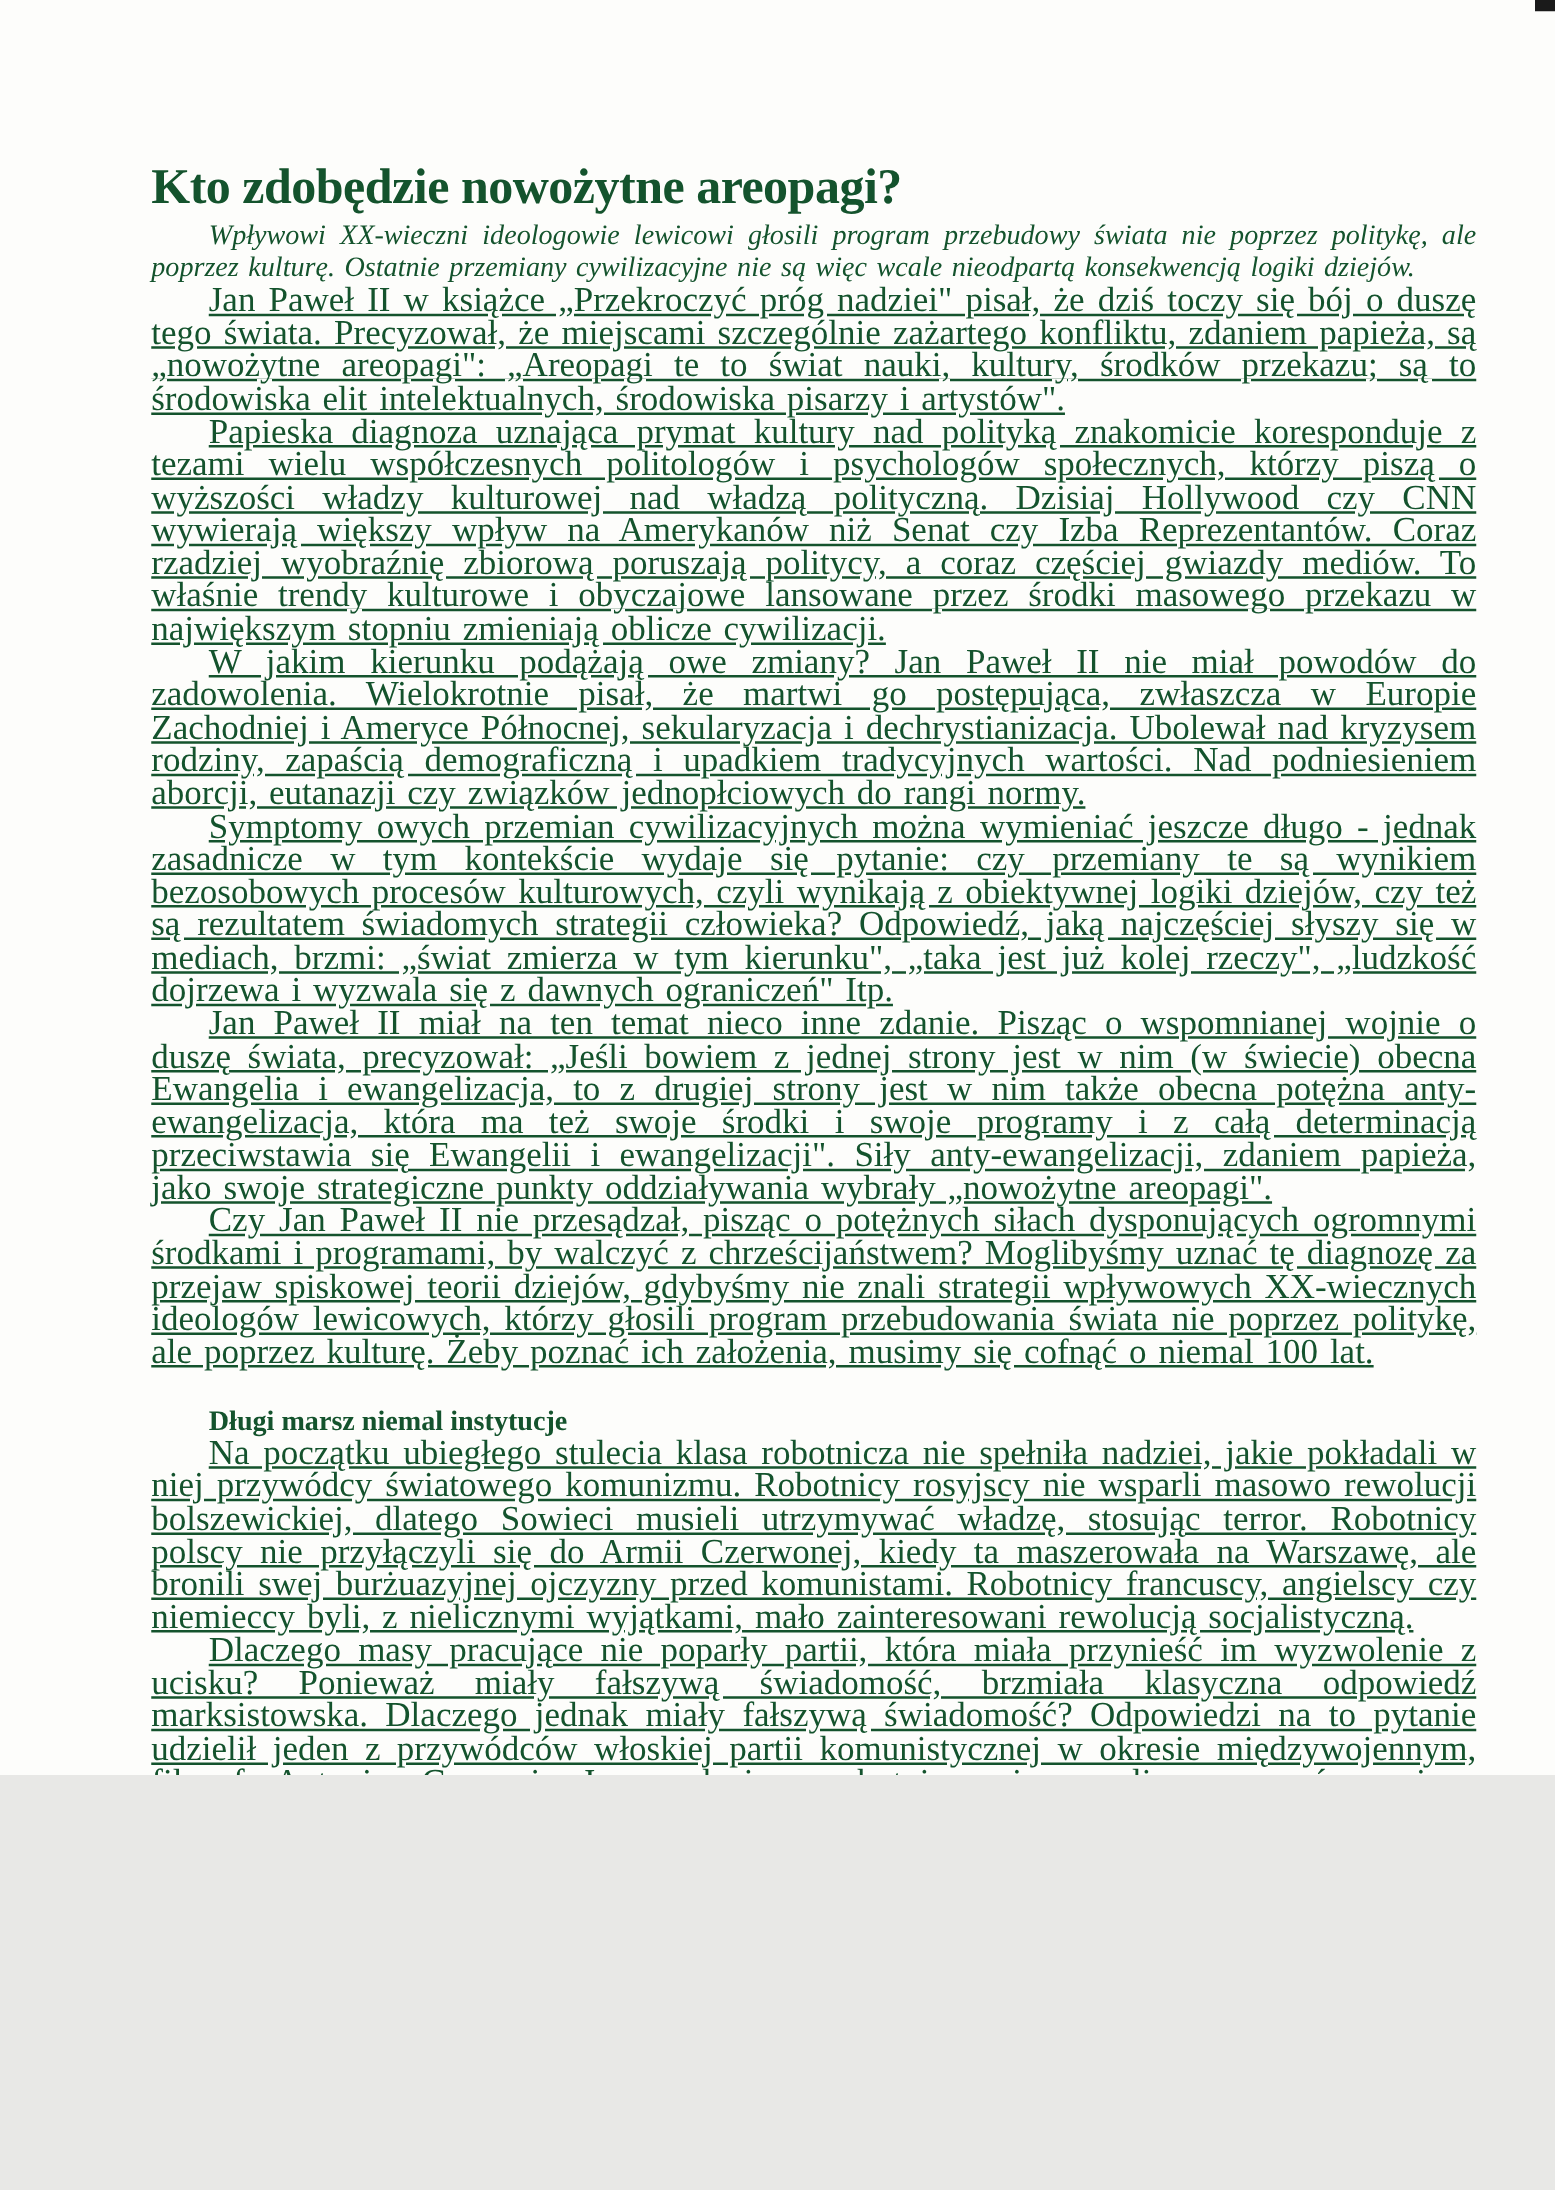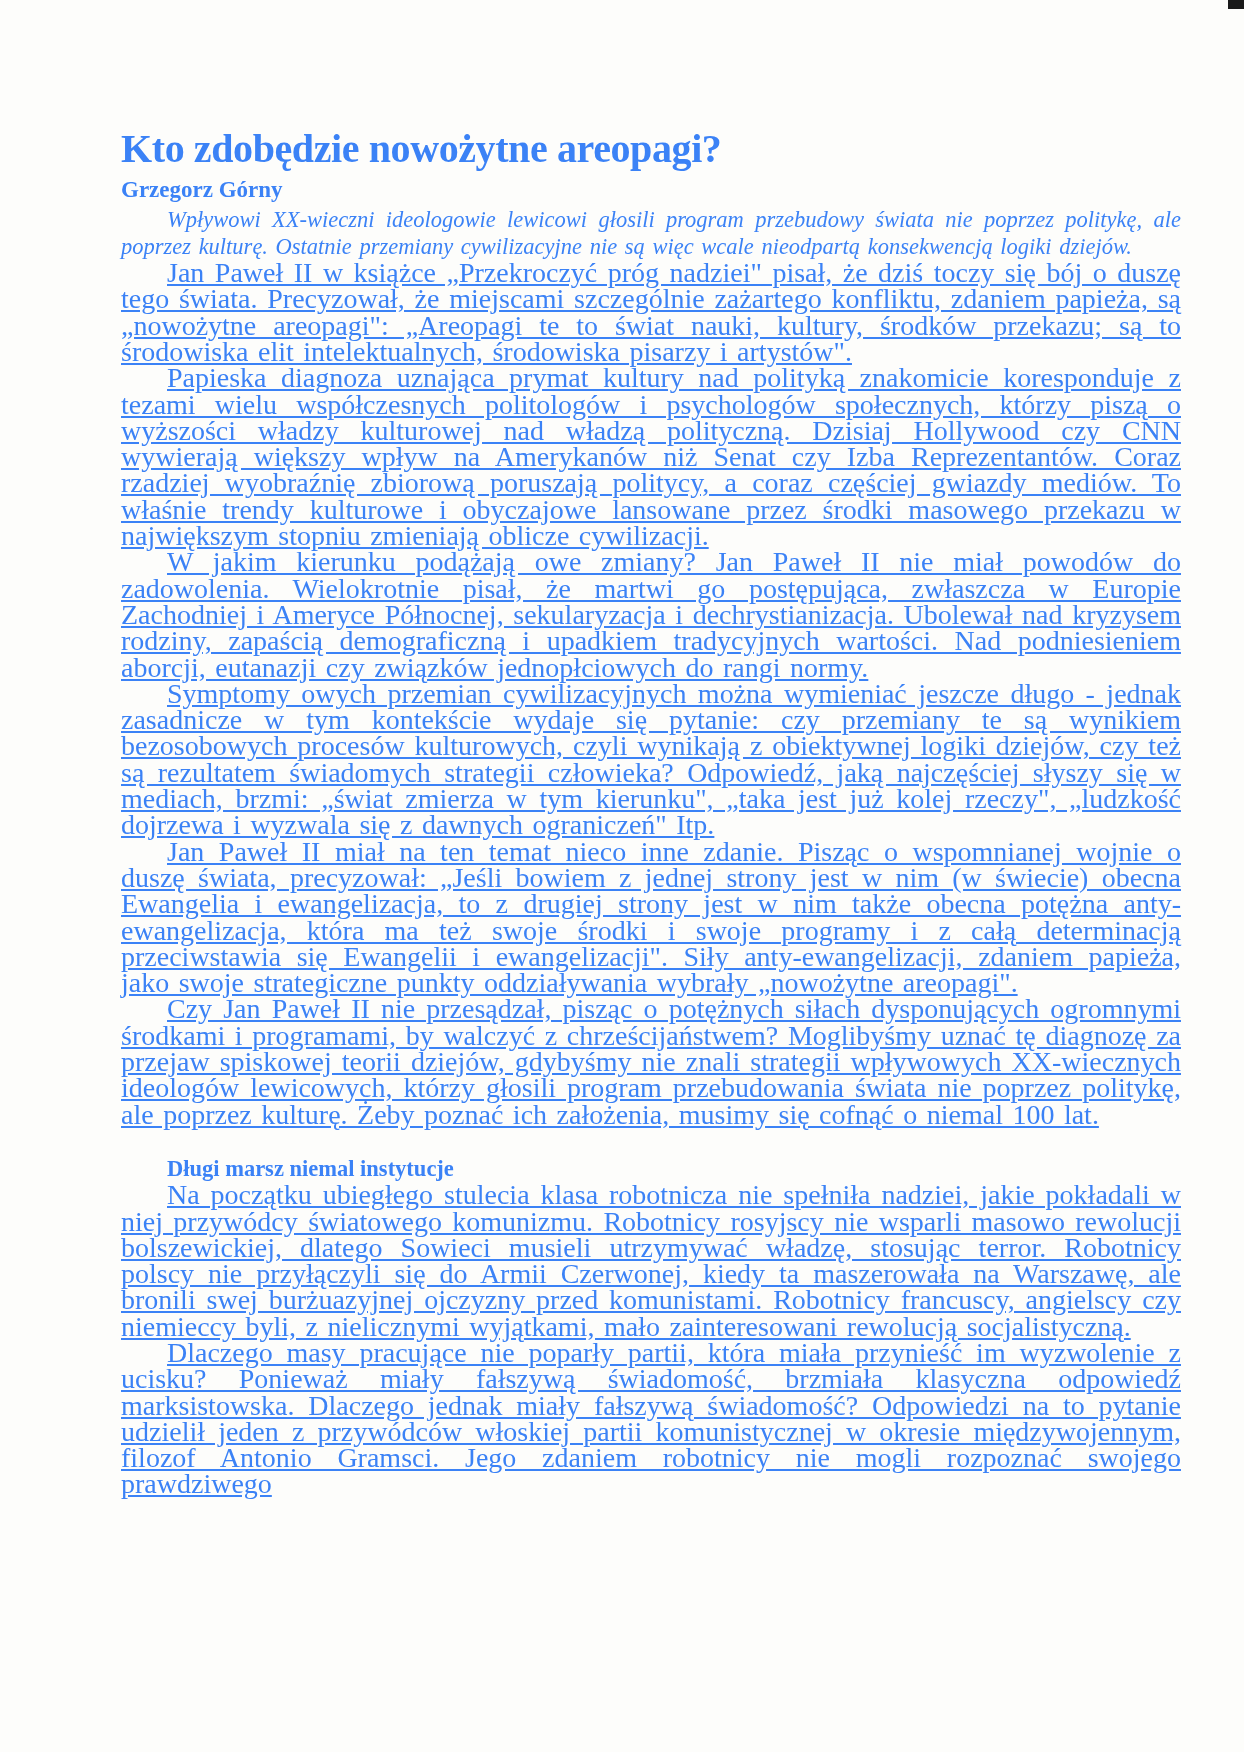--- a/index.html
+++ b/index.html
@@ -3,25 +3,25 @@
 <meta charset="utf-8">
 <style>
   html, body {
     margin: 0;
     padding: 0;
     background: #e8e8e6;
   }
   .page {
     position: relative;
     width: 1244px;
-    height: 1752px;
+    height: 1420px;
     margin: 0 auto;
     background: #fdfdfb;
     overflow: hidden;
-    color: #3b82f6;
+    color: #14532d;
     font-family: "Liberation Serif", "DejaVu Serif", serif;
   }
   .scan-corner-mark {
     position: absolute;
     top: 0;
     right: 0;
     width: 16px;
     height: 9px;
     background: #1a1a1a;
   }
@@ -72,21 +72,20 @@
 </style>
 </head>
 <body>
 
 <div class="page">
   <div class="scan-corner-mark"></div>
 
   <div class="content">
     <h1 class="title">Kto zdobędzie nowożytne areopagi?</h1>
 
-    <p class="author">Grzegorz Górny</p>
 
     <p class="lead">Wpływowi XX-wieczni ideologowie lewicowi głosili program przebudowy świata nie poprzez politykę, ale poprzez kulturę. Ostatnie przemiany cywilizacyjne nie są więc wcale nieodpartą konsekwencją logiki dziejów.</p>
 
     <p class="body-para">Jan Paweł II w książce „Przekroczyć próg nadziei" pisał, że dziś toczy się bój o duszę tego świata. Precyzował, że miejscami szczególnie zażartego konfliktu, zdaniem papieża, są „nowożytne areopagi": „Areopagi te to świat nauki, kultury, środków przekazu; są to środowiska elit intelektualnych, środowiska pisarzy i artystów".</p>
     <p class="body-para">Papieska diagnoza uznająca prymat kultury nad polityką znakomicie koresponduje z tezami wielu współczesnych politologów i psychologów społecznych, którzy piszą o wyższości władzy kulturowej nad władzą polityczną. Dzisiaj Hollywood czy CNN wywierają większy wpływ na Amerykanów niż Senat czy Izba Reprezentantów. Coraz rzadziej wyobraźnię zbiorową poruszają politycy, a coraz częściej gwiazdy mediów. To właśnie trendy kulturowe i obyczajowe lansowane przez środki masowego przekazu w największym stopniu zmieniają oblicze cywilizacji.</p>
     <p class="body-para">W jakim kierunku podążają owe zmiany? Jan Paweł II nie miał powodów do zadowolenia. Wielokrotnie pisał, że martwi go postępująca, zwłaszcza w Europie Zachodniej i Ameryce Północnej, sekularyzacja i dechrystianizacja. Ubolewał nad kryzysem rodziny, zapaścią demograficzną i upadkiem tradycyjnych wartości. Nad podniesieniem aborcji, eutanazji czy związków jednopłciowych do rangi normy.</p>
     <p class="body-para">Symptomy owych przemian cywilizacyjnych można wymieniać jeszcze długo - jednak zasadnicze w tym kontekście wydaje się pytanie: czy przemiany te są wynikiem bezosobowych procesów kulturowych, czyli wynikają z obiektywnej logiki dziejów, czy też są rezultatem świadomych strategii człowieka? Odpowiedź, jaką najczęściej słyszy się w mediach, brzmi: „świat zmierza w tym kierunku", „taka jest już kolej rzeczy", „ludzkość dojrzewa i wyzwala się z dawnych ograniczeń" Itp.</p>
     <p class="body-para">Jan Paweł II miał na ten temat nieco inne zdanie. Pisząc o wspomnianej wojnie o duszę świata, precyzował: „Jeśli bowiem z jednej strony jest w nim (w świecie) obecna Ewangelia i ewangelizacja, to z drugiej strony jest w nim także obecna potężna anty-ewangelizacja, która ma też swoje środki i swoje programy i z całą determinacją przeciwstawia się Ewangelii i ewangelizacji". Siły anty-ewangelizacji, zdaniem papieża, jako swoje strategiczne punkty oddziaływania wybrały „nowożytne areopagi".</p>
     <p class="body-para">Czy Jan Paweł II nie przesądzał, pisząc o potężnych siłach dysponujących ogromnymi środkami i programami, by walczyć z chrześcijaństwem? Moglibyśmy uznać tę diagnozę za przejaw spiskowej teorii dziejów, gdybyśmy nie znali strategii wpływowych XX-wiecznych ideologów lewicowych, którzy głosili program przebudowania świata nie poprzez politykę, ale poprzez kulturę. Żeby poznać ich założenia, musimy się cofnąć o niemal 100 lat.</p>
 

